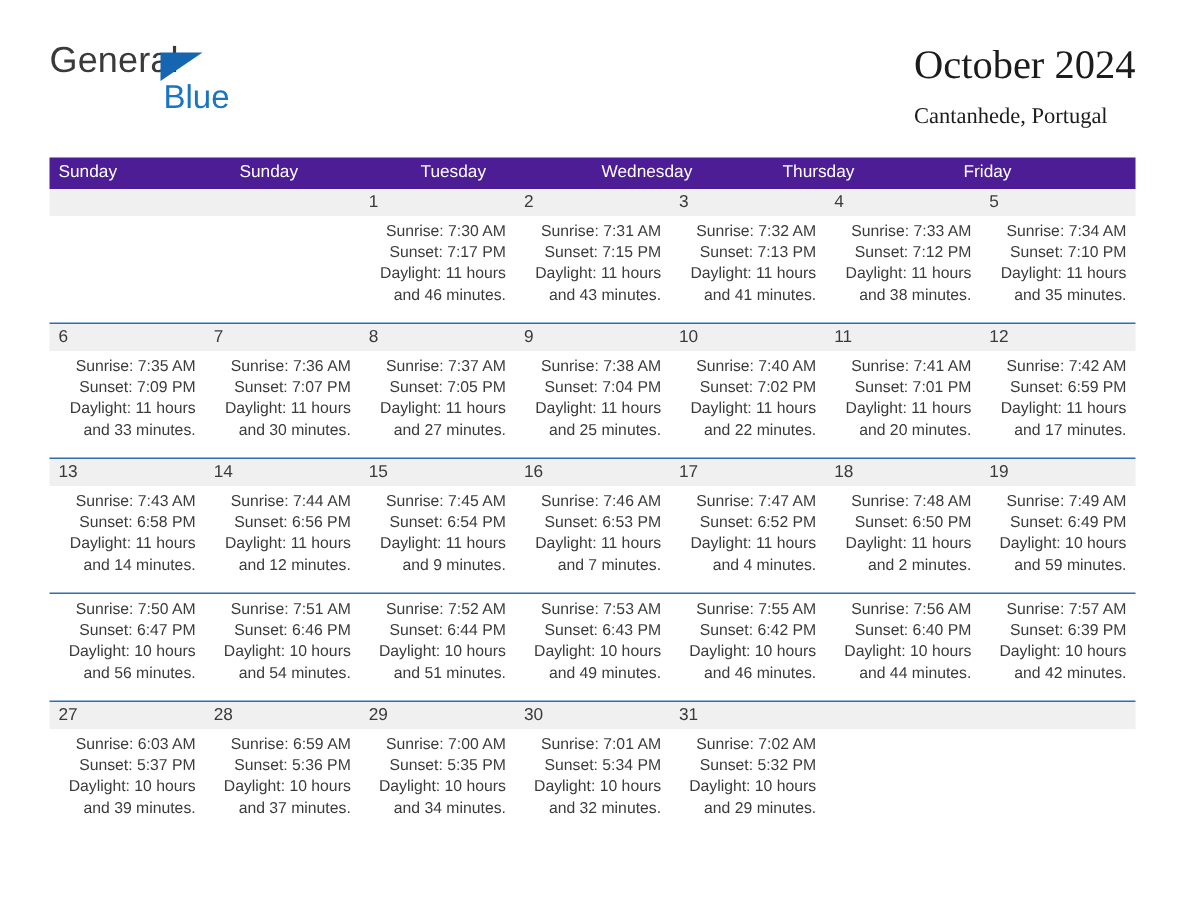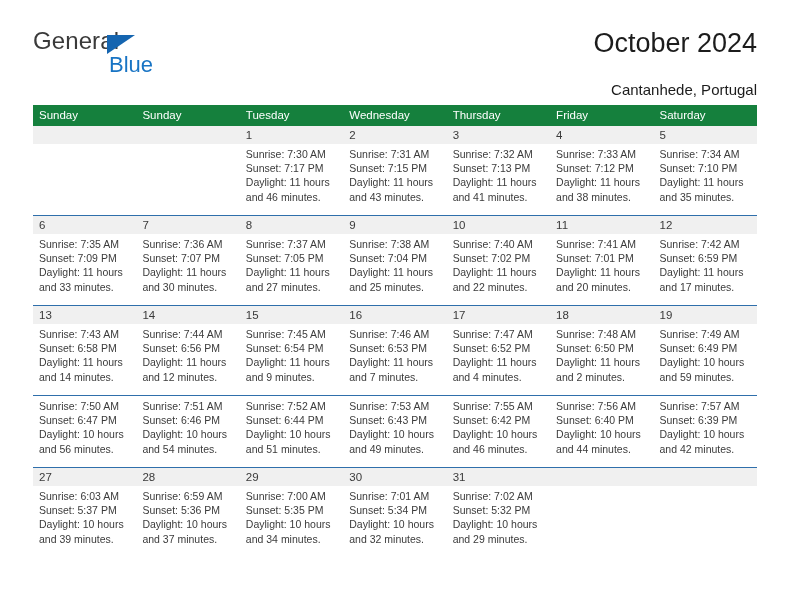--- a/index.html
+++ b/index.html
@@ -64,47 +64,47 @@
     font-size: 22px;
     color: #1874c4;
     line-height: 26px;
     white-space: nowrap;
   }
 
   .titles {
     position: absolute;
     right: 0;
     top: -2px;
-    text-align: right;
+    font-family: Liberation Serif, serif;
   }
   .cal-title {
     font-size: 27px;
     color: #1c1c1c;
     line-height: 34px;
     white-space: nowrap;
   }
   .cal-subtitle {
     font-size: 15px;
     color: #1c1c1c;
     line-height: 22px;
-    margin-top: 19px;
+    margin-top: 7px;
     white-space: nowrap;
   }
 
   
   .calendar {
     position: absolute;
     left: 33px;
     top: 105px;
     width: 724px;
   }
 
   .weekday-row {
     display: flex;
-    background: #15803d;
+    background: #4c1d95;
     height: 21px;
   }
   .weekday {
     flex: 1 1 0;
     color: #ffffff;
     font-size: 11.5px;
     line-height: 21px;
     padding-left: 6px;
     box-sizing: border-box;
     white-space: nowrap;
@@ -134,20 +134,21 @@
 
   .week-body {
     display: flex;
     background: #ffffff;
     height: 71px;
   }
   .info-cell {
     flex: 1 1 0;
     padding: 3px 6px 0 6px;
     box-sizing: border-box;
+    text-align: right;
   }
   .info-line {
     font-size: 10.5px;
     line-height: 14.2px;
     color: #3b3b3b;
     white-space: nowrap;
   }
 </style>
 </head>
 <body>
@@ -170,21 +171,20 @@
   </div>
 
   <div class="calendar">
     <div class="weekday-row" id="weekday-row">
         <div class="weekday">Sunday</div>
         <div class="weekday">Sunday</div>
         <div class="weekday">Tuesday</div>
         <div class="weekday">Wednesday</div>
         <div class="weekday">Thursday</div>
         <div class="weekday">Friday</div>
-        <div class="weekday">Saturday</div>
       </div>
     <div id="weeks-container">
         <div class="week">
           <div class="week-dates">
             <div class="date-cell"></div>
             <div class="date-cell"></div>
             <div class="date-cell">1</div>
             <div class="date-cell">2</div>
             <div class="date-cell">3</div>
             <div class="date-cell">4</div>

